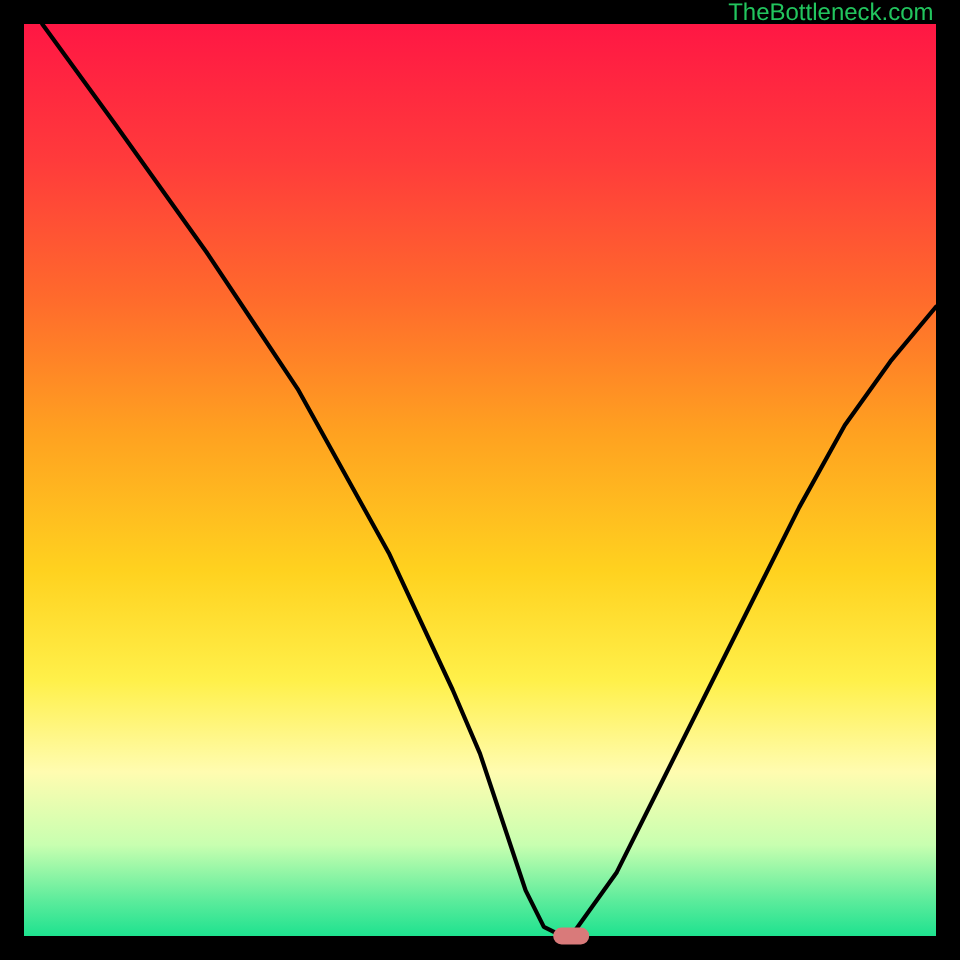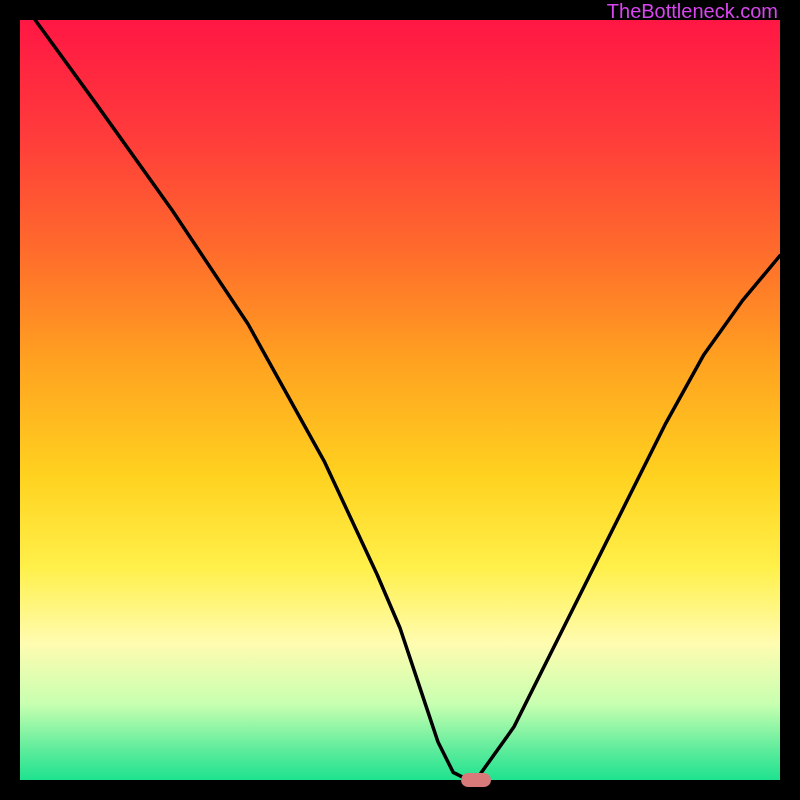--- a/index.html
+++ b/index.html
@@ -1,19 +1,19 @@
 <!DOCTYPE html>
 <html><head>
 <meta charset="utf-8">
 <style>
 body { margin: 0; padding: 0; width: 800px; height: 800px; background: #000; position: relative; }
 .chart-area { position: absolute; left: 20px; top: 20px; width: 760px; height: 760px; }
 .gradient-bg { position: absolute; left: 0; top: 0; width: 100%; height: 100%; }
 .curve-svg { position: absolute; left: 0; top: 0; width: 100%; height: 100%; }
-.watermark { position: absolute; top: 0px; right: 22px; font-family: Arial, sans-serif; font-size: 20px; color: #d946ef; }
+.watermark { position: absolute; top: 0px; right: 22px; font-family: Arial, sans-serif; font-size: 20px; color: #22c55e; }
 .marker { position: absolute; width: 30px; height: 14px; background: #d97a7a; border-radius: 7px; }
 </style>
 </head>
 <body>
 
 <div class="chart-area">
   <svg class="gradient-bg" viewBox="0 0 760 760" preserveAspectRatio="none">
     <defs>
       <linearGradient id="bg-grad" x1="0" y1="0" x2="0" y2="1">
           <stop offset="0%" stop-color="#ff1744"></stop>

